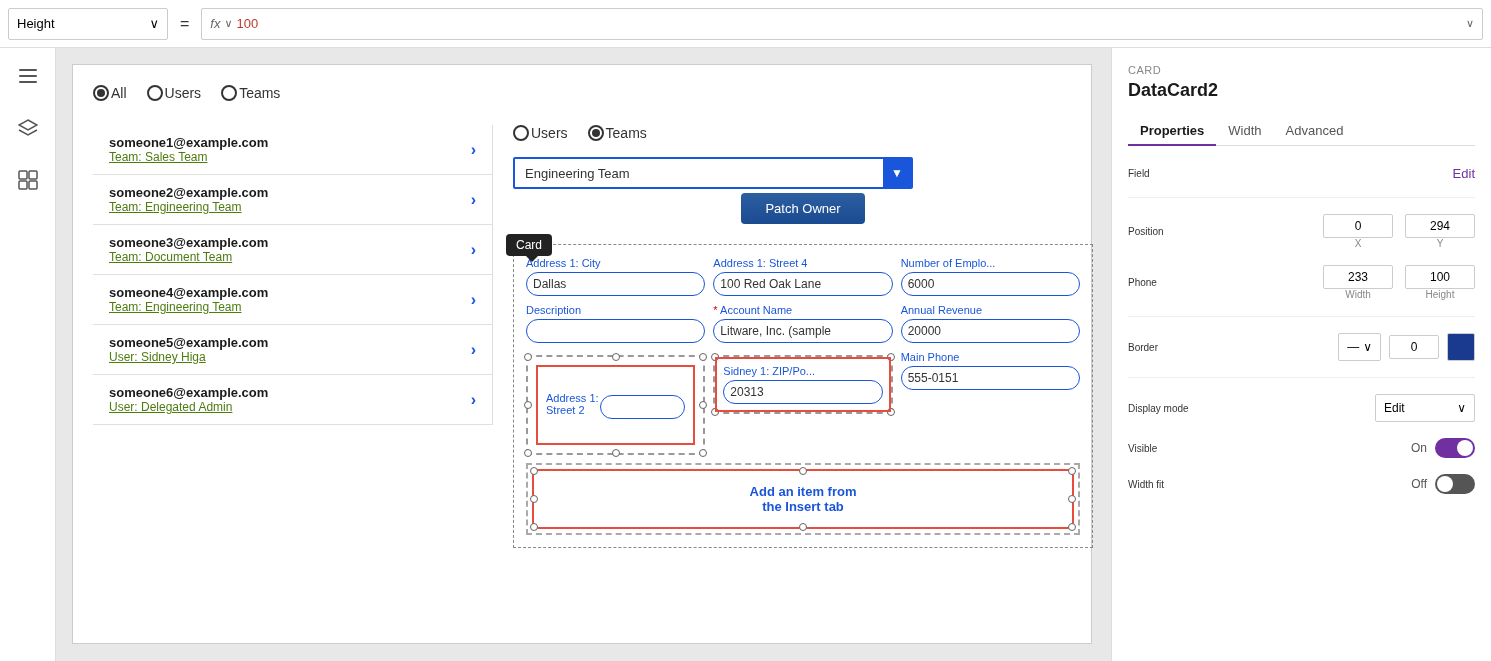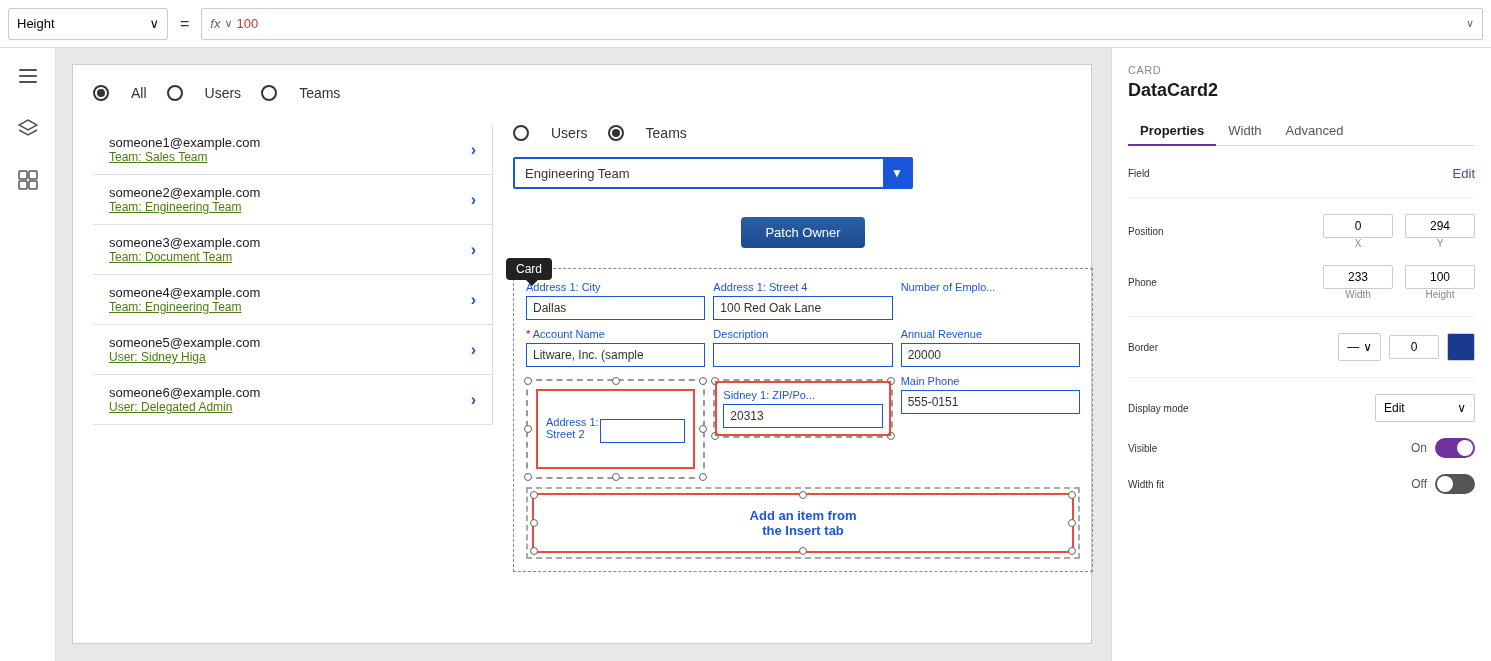--- a/index.html
+++ b/index.html
@@ -114,21 +114,21 @@
     
     .radio-group-top {
       display: flex;
       align-items: center;
       gap: 20px;
       margin-bottom: 20px;
     }
     .radio-item {
       display: flex;
       align-items: center;
-      gap: 22px;
+      gap: 2px;
       font-size: 14px;
       color: #333;
     }
     .radio-circle {
       width: 16px;
       height: 16px;
       border-radius: 50%;
       border: 2px solid #333;
       display: flex;
       align-items: center;
@@ -151,21 +151,21 @@
       top: 60px;
     }
     .user-item {
       padding: 10px 16px;
       border-bottom: 1px solid #e0e0e0;
       display: flex;
       align-items: center;
       justify-content: space-between;
       cursor: pointer;
     }
-    .user-info .user-email { font-size: 13px; font-weight: 400; color: #1a1a1a; }
+    .user-info .user-email { font-size: 13px; font-weight: 700; color: #1a1a1a; }
     .user-info .user-team { font-size: 12px; color: #4d7c0f; text-decoration: underline; }
     .user-chevron { color: #1a56db; font-size: 16px; font-weight: bold; }
 
     
     .form-panel {
       position: absolute;
       left: 440px;
       top: 60px;
       width: 580px;
     }
@@ -181,21 +181,21 @@
     
     .team-dropdown {
       display: flex;
       align-items: center;
       justify-content: space-between;
       border: 2px solid #1a56db;
       border-radius: 2px;
       padding: 6px 10px;
       background: #fff;
       width: 400px;
-      margin-bottom: 28px;
+      margin-bottom: 4px;
     }
     .team-dropdown-text { font-size: 13px; color: #333; }
     .team-dropdown-arrow {
       background: #1a56db;
       color: #fff;
       width: 28px;
       height: 28px;
       display: flex;
       align-items: center;
       justify-content: center;
@@ -235,21 +235,21 @@
       font-size: 11px;
       color: #1a56db;
       margin-bottom: 3px;
     }
     .grid-field-label.required::before {
       content: '* ';
       color: #c00;
     }
     .grid-field-input {
       border: 1px solid #1a56db;
-      border-radius: 0;
+      border-radius: 12px;
       padding: 4px 6px;
       font-size: 12px;
       color: #333;
       width: 100%;
       background: #fff;
     }
 
     
     .card-tooltip {
       position: absolute;
@@ -591,31 +591,32 @@
             <div class="grid-field">
               <div class="grid-field-label">Address 1: City</div>
               <input class="grid-field-input" value="Dallas" style="">
             </div>
             <div class="grid-field">
               <div class="grid-field-label">Address 1: Street 4</div>
               <input class="grid-field-input" value="100 Red Oak Lane" style="">
             </div>
             <div class="grid-field">
               <div class="grid-field-label">Number of Emplo...</div>
+              <input class="grid-field-input" value="6000" style="">
             </div>
           </div>
 
           <div class="grid-row">
+            <div class="grid-field">
+              <div class="grid-field-label">Description</div>
+              <input class="grid-field-input" value="" style="">
+            </div>
             <div class="grid-field">
               <div class="grid-field-label required">Account Name</div>
               <input class="grid-field-input" value="Litware, Inc. (sample" style="">
-            </div>
-            <div class="grid-field">
-              <div class="grid-field-label">Description</div>
-              <input class="grid-field-input" value="" style="">
             </div>
             <div class="grid-field">
               <div class="grid-field-label">Annual Revenue</div>
               <input class="grid-field-input" value="20000" style="">
             </div>
           </div>
 
           <div class="grid-row">
             <div class="grid-field" style="position:relative;">
               <div style="position:relative;">

